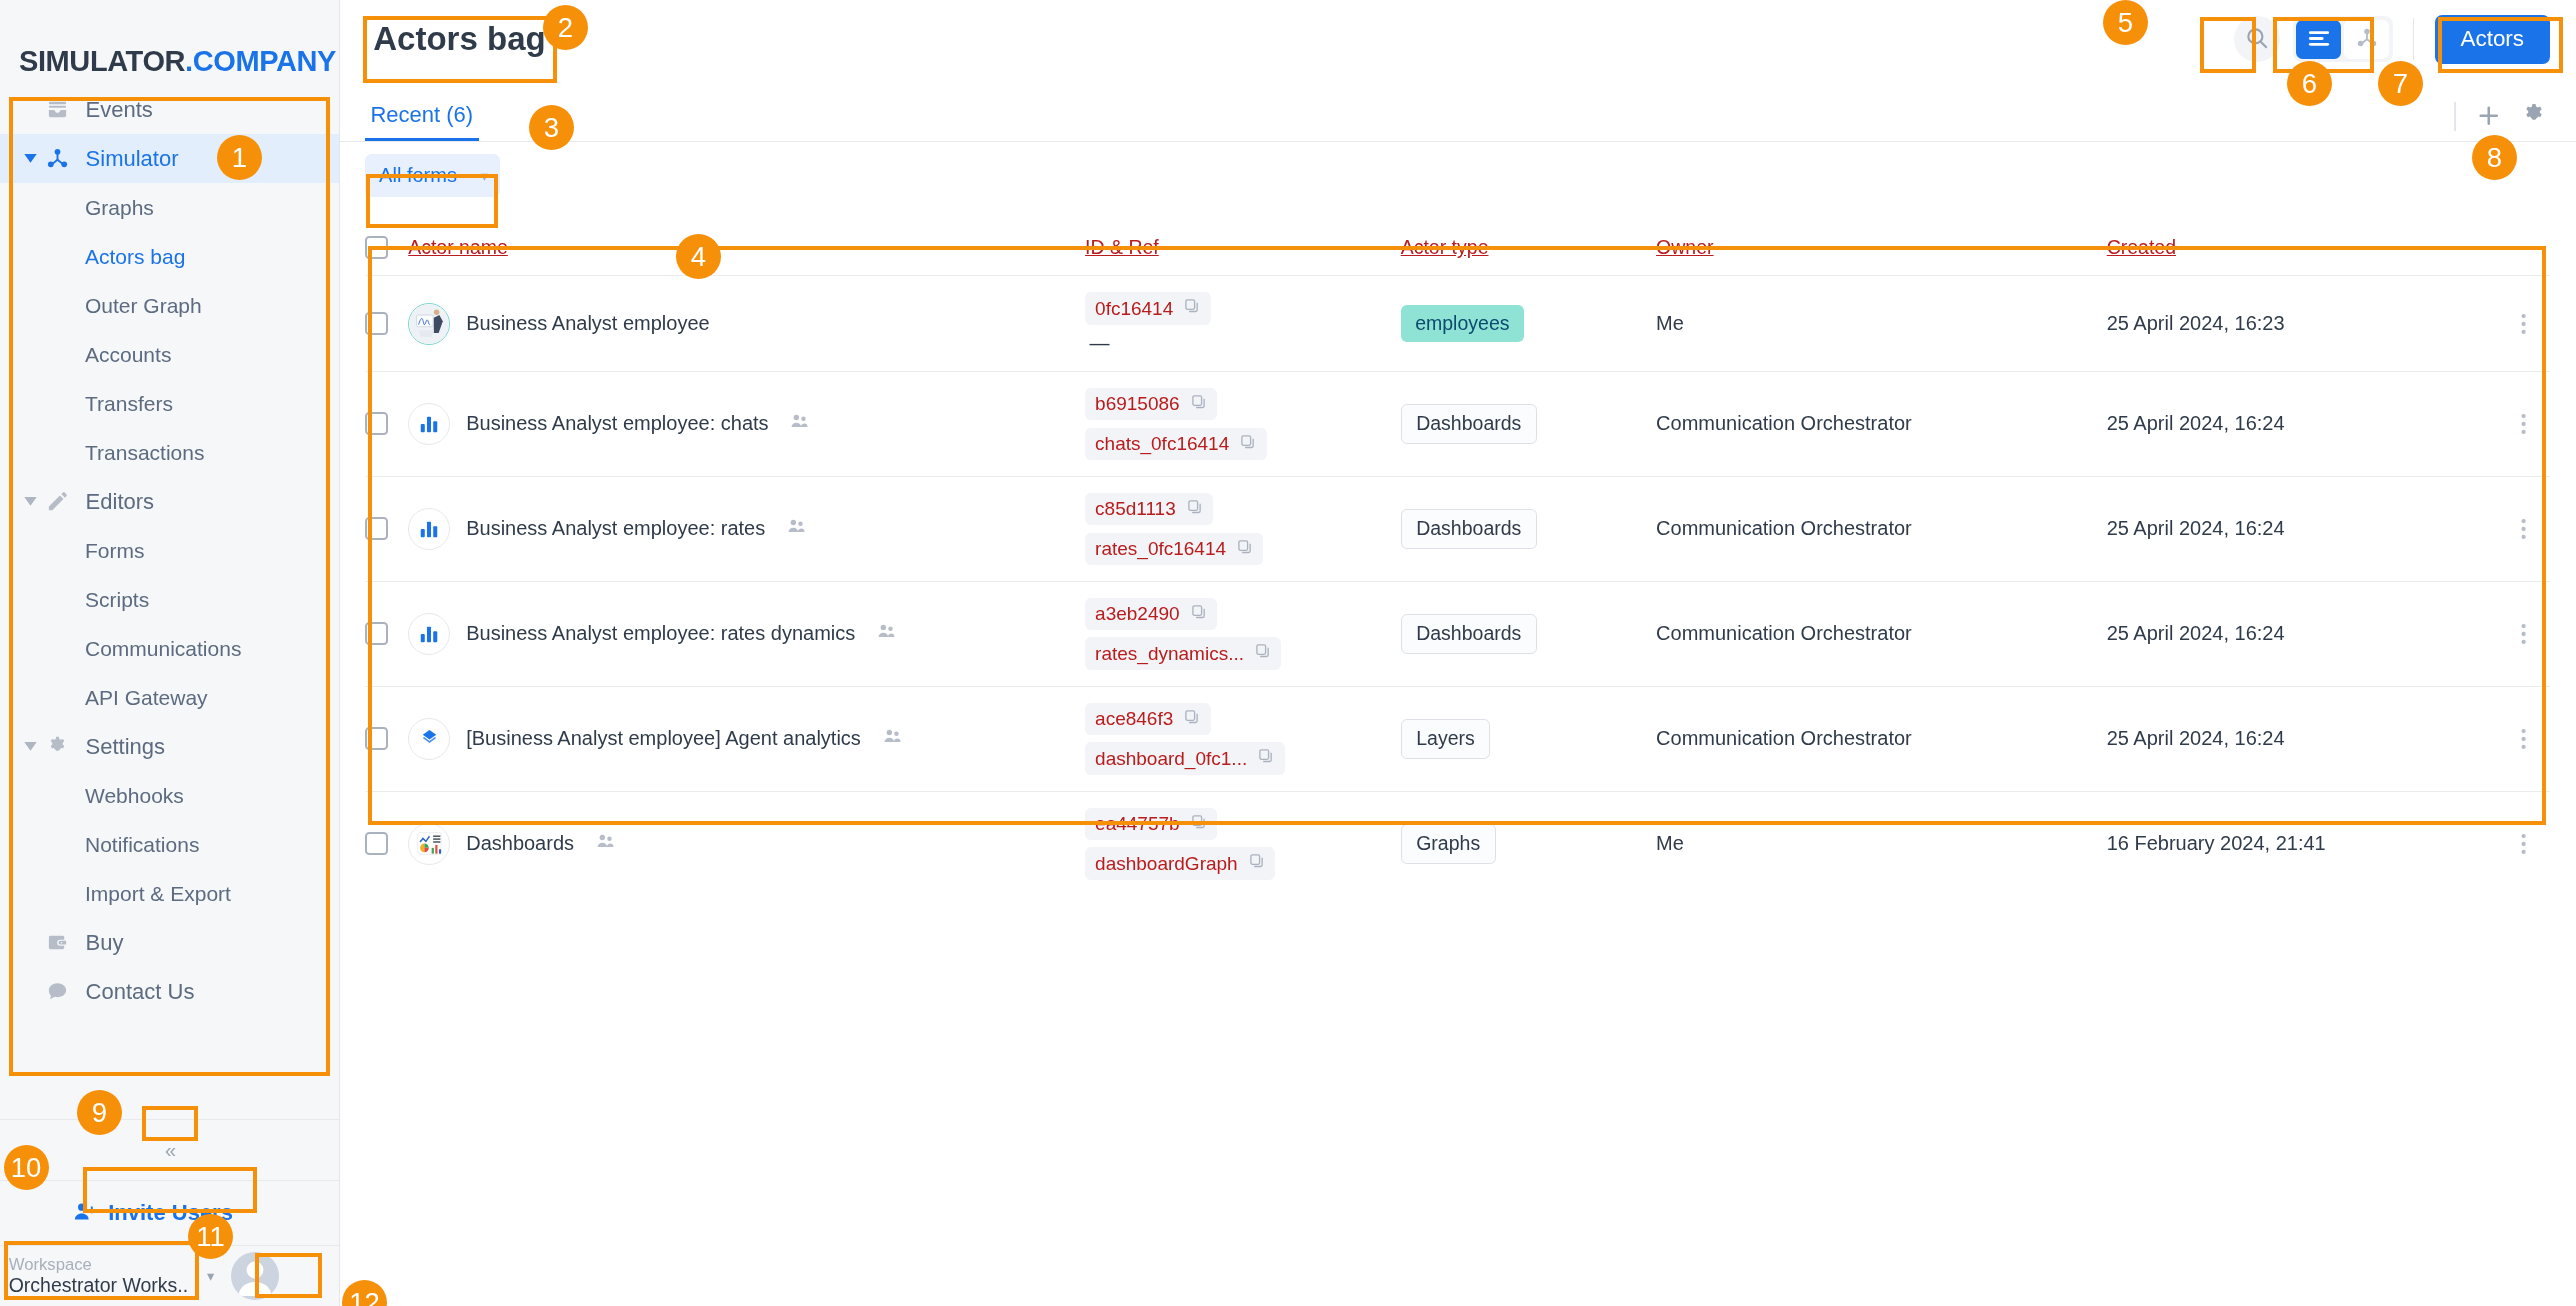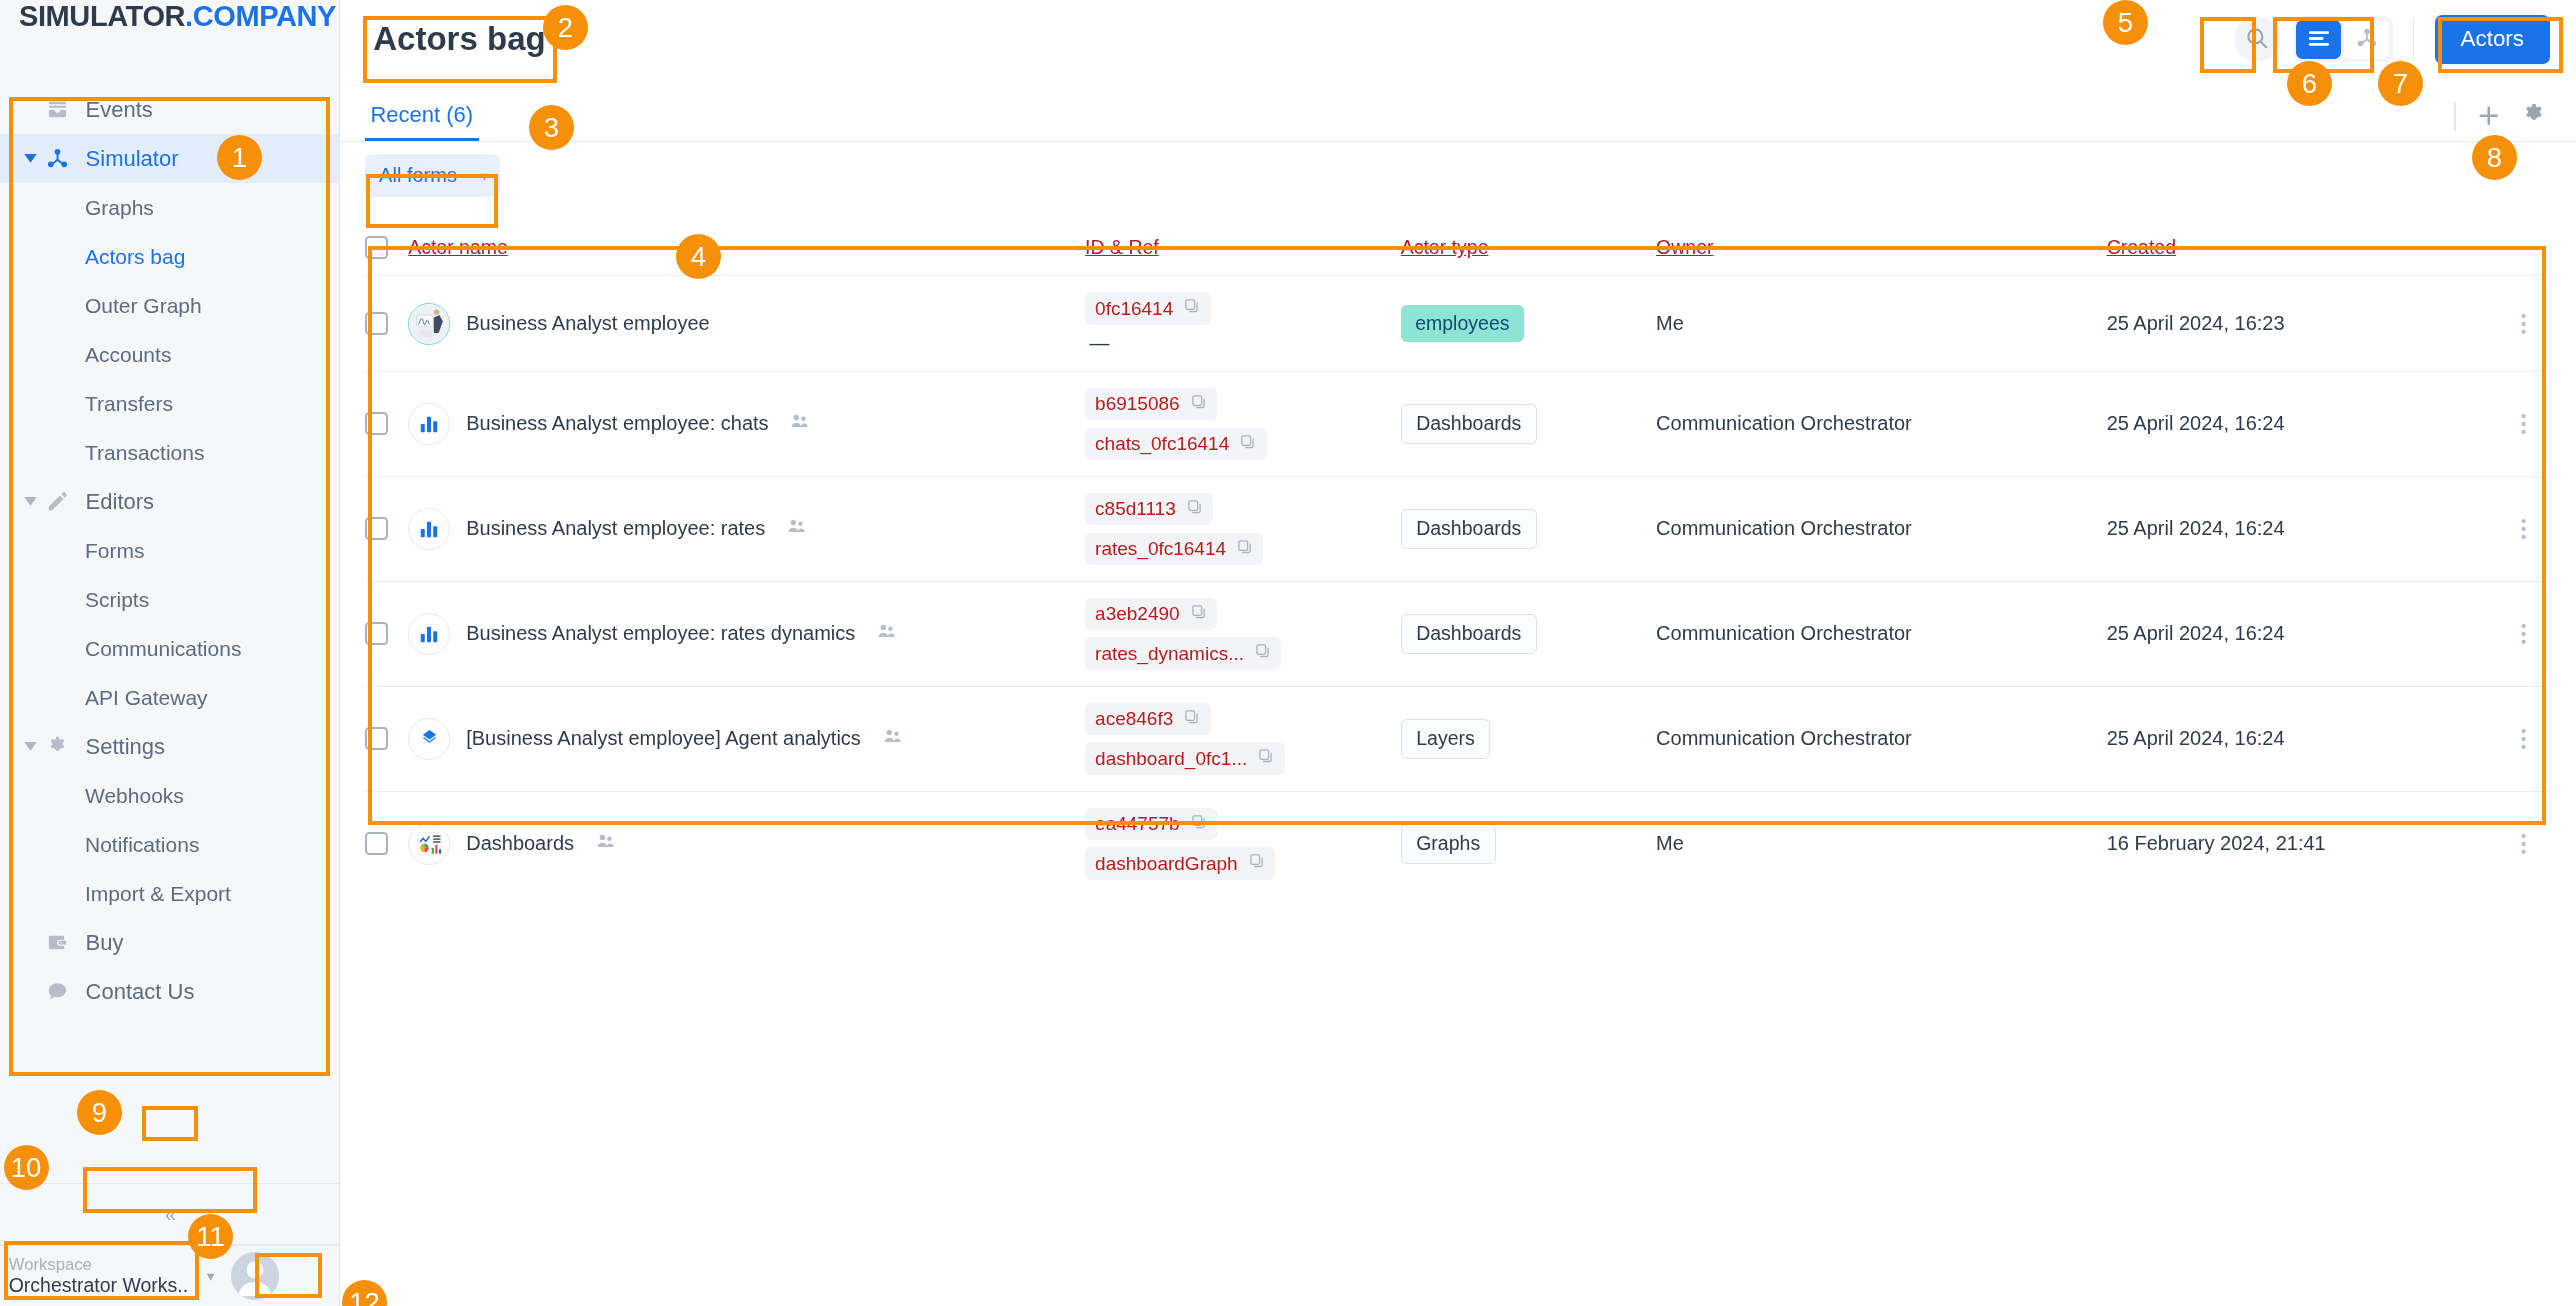--- a/index.html
+++ b/index.html
@@ -23,21 +23,21 @@
     background: #f6f7f9;
     border-right: 1.4px solid #e3e6ea;
     display: flex;
     flex-direction: column;
     flex: 0 0 340px;
     position: relative;
   }
   .brand-row {
     height: 78px;
     display: flex;
-    align-items: flex-start;
+    align-items: flex-end;
     padding-left: 19px;
     flex: 0 0 78px;
   }
   .brand {
     font-size: 29px;
     font-weight: bold;
     letter-spacing: -0.4px;
     color: #2f3b4a;
     white-space: nowrap;
   }
@@ -490,20 +490,30 @@
             </svg>
         </span>
         <span>Contact Us</span>
       </div>
     </nav>
 
     <div class="sidebar-collapse-row">
       <div class="collapse-btn">«</div>
     </div>
 
+    <div class="invite-row">
+      <span>
+        <svg width="24.6" height="24.6" viewBox="0 0 24 24" fill="#1a73e8">
+            <circle cx="9.5" cy="7" r="3.6"></circle>
+            <path d="M2.8 19c0-3.3 3-5.8 6.7-5.8s6.7 2.5 6.7 5.8z"></path>
+            <path d="M18.4 6.4h1.8v2.4h2.4v1.8h-2.4V13h-1.8v-2.4H16V8.8h2.4z"></path>
+          </svg>
+      </span>
+      <span class="ilabel">Invite Users</span>
+    </div>
 
     <div class="workspace-row">
       <div class="workspace-box">
         <span class="ws-caption">Workspace</span>
         <span class="ws-value">Orchestrator Works..</span>
       </div>
       <div class="ws-caret">▾</div>
       <div class="avatar-wrap">
         <svg width="48" height="48" viewBox="0 0 24 24">
             <circle cx="12" cy="12" r="12" fill="#ccd4e0"></circle>

